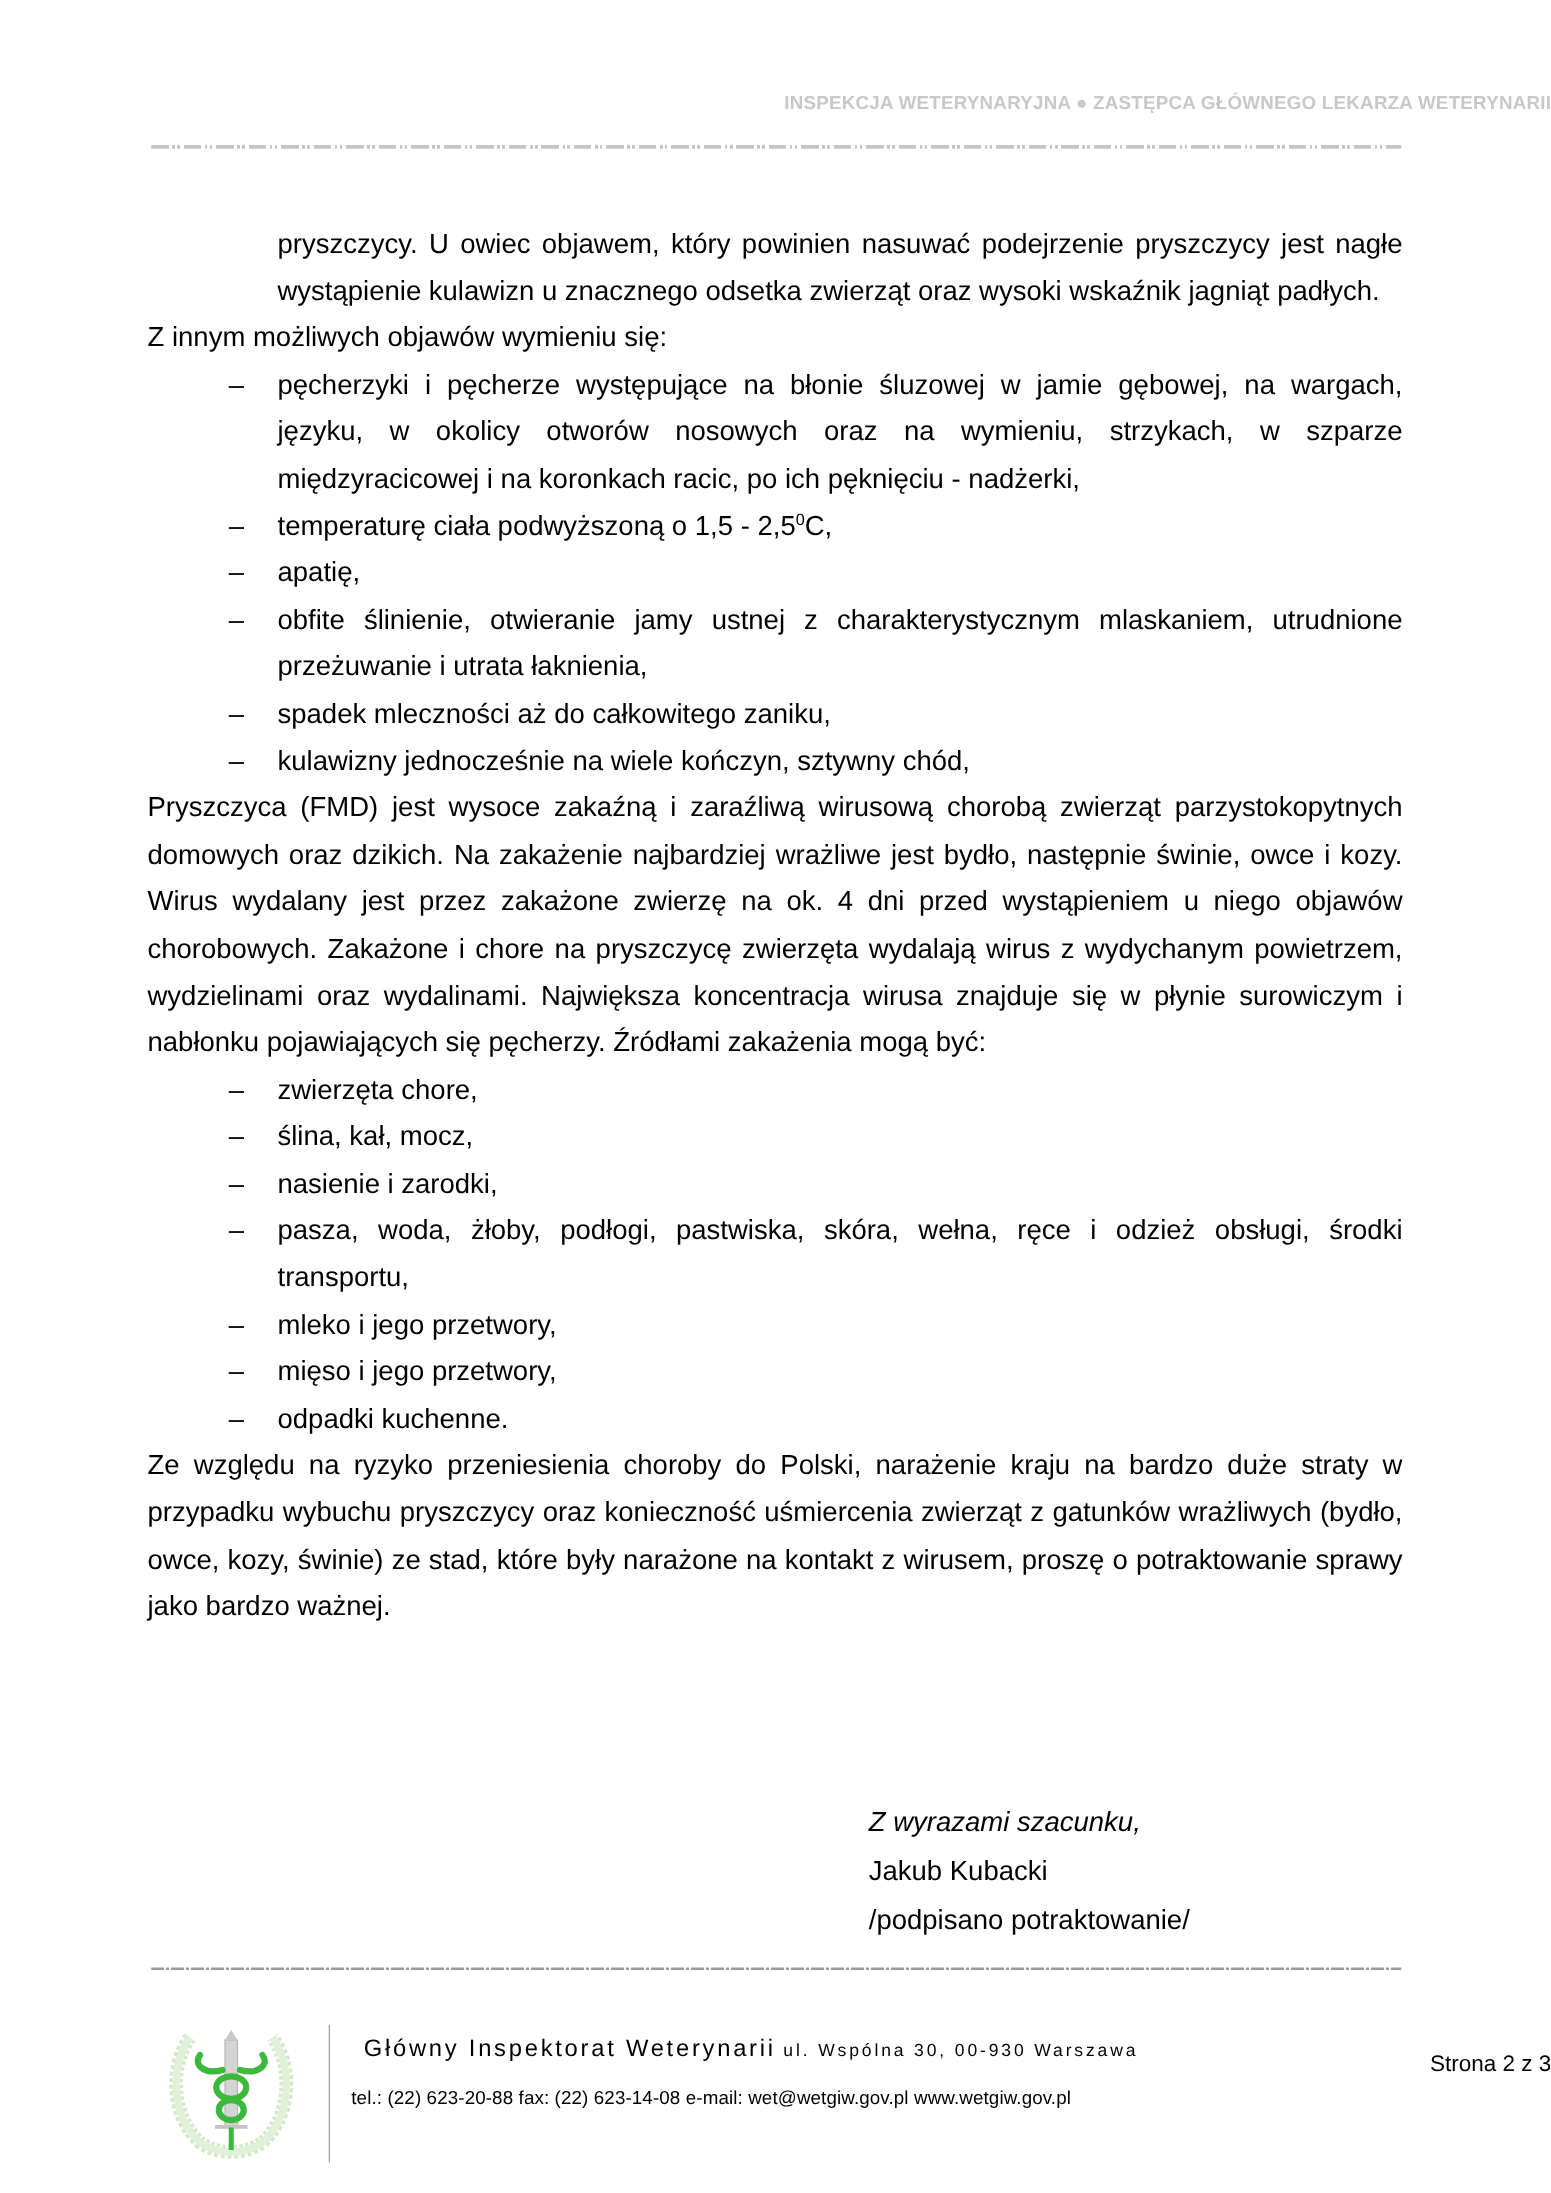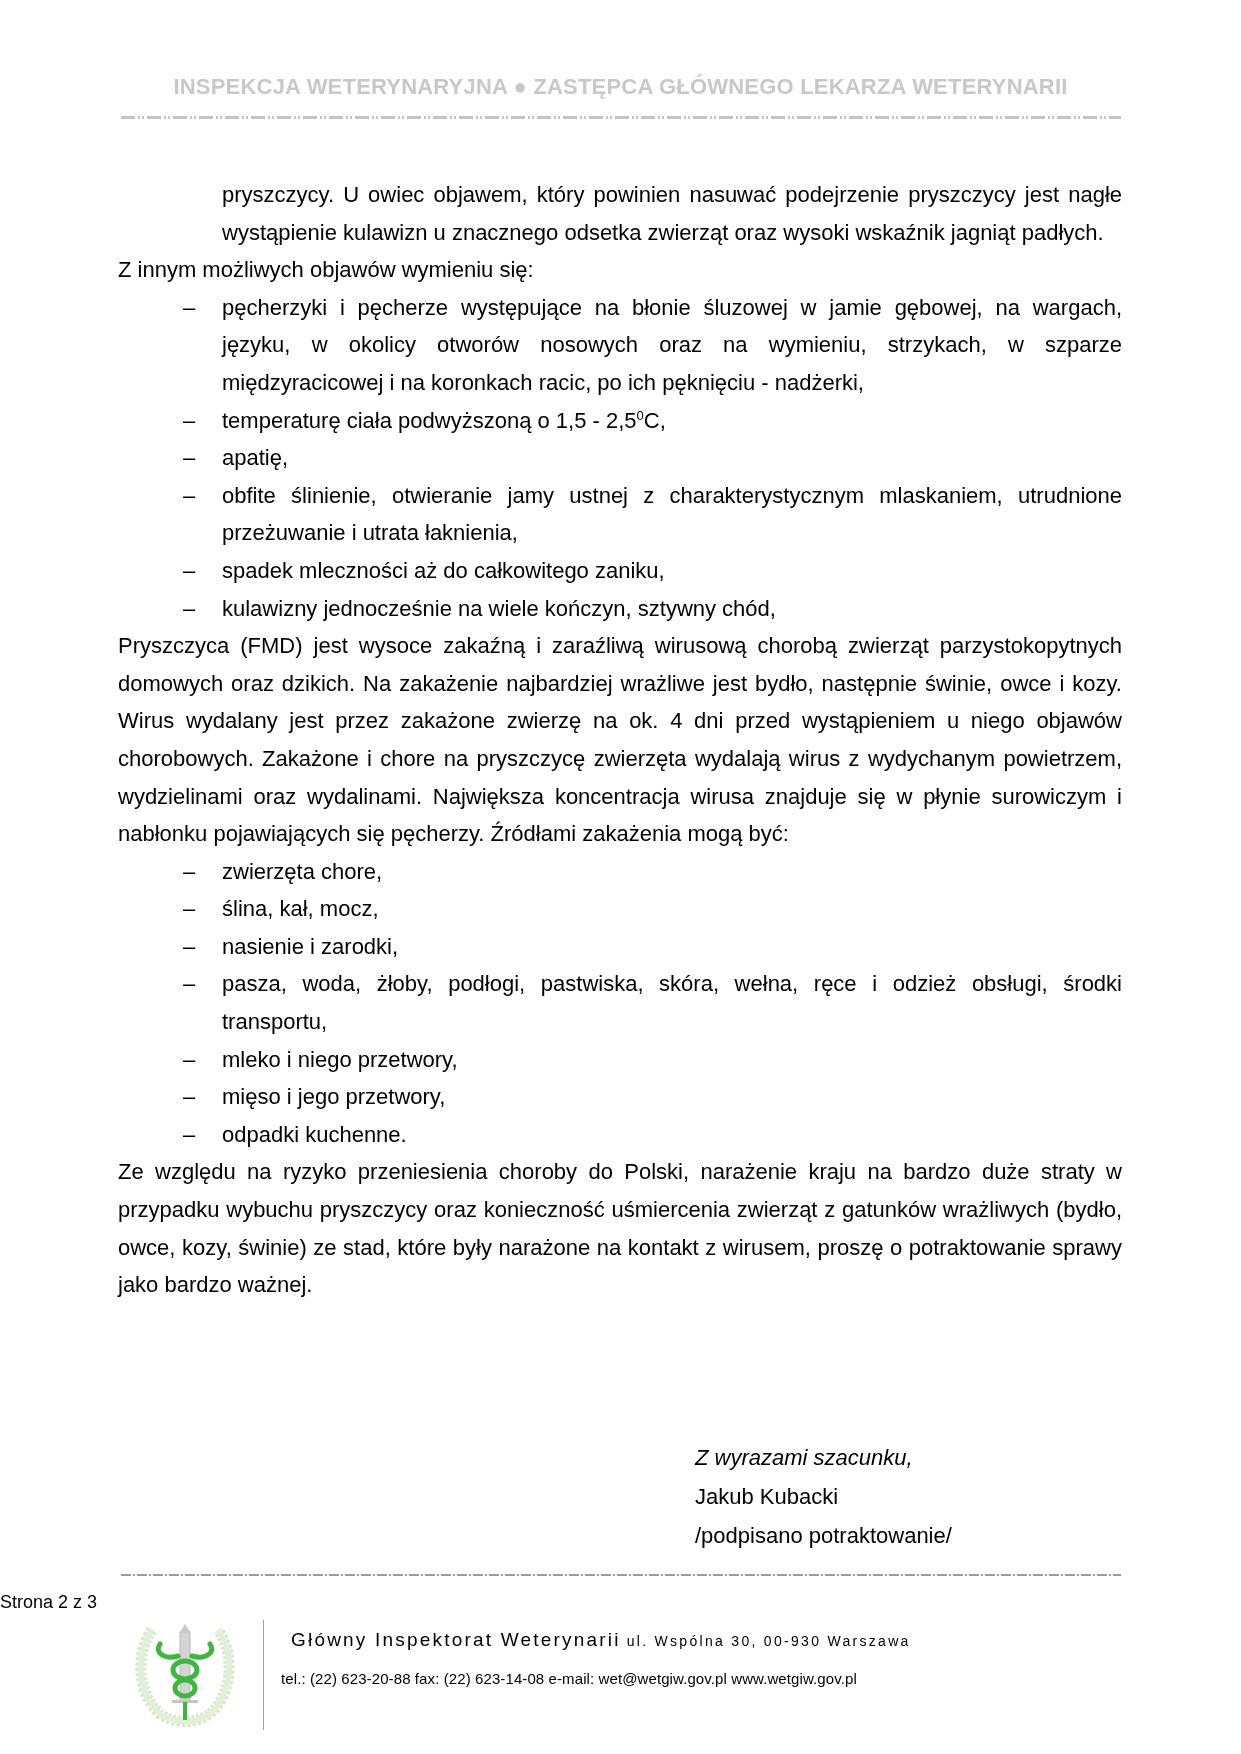--- a/index.html
+++ b/index.html
@@ -1,37 +1,37 @@
 <!DOCTYPE html>
 <html><head>
 <meta charset="utf-8">
 <style>
   html, body { margin: 0; padding: 0; background: #ffffff; }
   body { width: 1241px; height: 1754px; position: relative; overflow: hidden;
          font-family: "Liberation Sans", sans-serif; color: #000; }
-  .header-title { position: absolute; left: 0; width: 1241px; top: 74px; text-align: center;
-         font-family: "Liberation Sans", sans-serif; font-weight: bold; font-size: 22px;
+  .header-title { position: absolute; left: 0; width: 1241px; top: 74px; text-align: right;
+         font-family: "Liberation Sans", sans-serif; font-weight: bold; font-size: 15px;
          color: #c8c8c8; letter-spacing: 0.2px; white-space: nowrap; }
   .dash-rule { position: absolute; left: 121px; width: 1000px; height: 3px;
          background: repeating-linear-gradient(to right, #c4c4c4 0 14px, transparent 14px 17px, #c4c4c4 17px 19px, transparent 19px 21px, #c4c4c4 21px 23px, transparent 23px 26px); }
   .header-rule { top: 116px; }
   .footer-rule { top: 1574px; height: 2px;
          background: repeating-linear-gradient(to right, #9a9a9a 0 10px, transparent 10px 12px, #9a9a9a 12px 14px, transparent 14px 16px); }
   .body-text { position: absolute; left: 118px; width: 1004px; top: 158px;
          font-family: "Liberation Sans", sans-serif; font-size: 22px; line-height: 37.6px; }
   .p { text-align: justify; margin: 0; }
   .indent { padding-left: 104px; margin-top: 18px; }
   .list { list-style: none; margin: 0; padding: 0; }
   .list li { position: relative; padding-left: 104px; text-align: justify; }
   .list li .bullet { position: absolute; left: 65px; top: 0; }
   sup { font-size: 13px; line-height: 0; vertical-align: 8px; }
   .closing { position: absolute; left: 695px; top: 1438px;
          font-family: "Liberation Sans", sans-serif; font-size: 22px; line-height: 39px; }
   .closing .greet { font-style: italic; }
-  .page-number { position: absolute; left: 0; width: 1241px; top: 1592px; text-align: left;
+  .page-number { position: absolute; left: 0; width: 1241px; top: 1641px; text-align: right;
          font-size: 18px; }
   .logo { position: absolute; left: 130px; top: 1622px; width: 110px; height: 110px; }
   .vsep { position: absolute; left: 263px; top: 1620px; width: 1px; height: 110px; background: #a0a0a0; }
   .org-line { position: absolute; left: 291px; top: 1629px; white-space: nowrap; }
   .org-name { font-size: 19px; letter-spacing: 2.2px; }
   .org-addr { font-size: 14px; letter-spacing: 2.3px; margin-left: 6px; }
   .contact-line { position: absolute; left: 281px; top: 1670px; font-size: 15px; white-space: nowrap; letter-spacing: 0.1px; }
 </style>
 </head>
 <body>
@@ -51,21 +51,21 @@
     <li><span class="bullet">–</span><span>obfite ślinienie, otwieranie jamy ustnej z charakterystycznym mlaskaniem, utrudnione przeżuwanie i utrata łaknienia,</span></li>
     <li><span class="bullet">–</span><span>spadek mleczności aż do całkowitego zaniku,</span></li>
     <li><span class="bullet">–</span><span>kulawizny jednocześnie na wiele kończyn, sztywny chód,</span></li>
   </ul>
   <p class="p">Pryszczyca (FMD) jest wysoce zakaźną i zaraźliwą wirusową chorobą zwierząt parzystokopytnych domowych oraz dzikich. Na zakażenie najbardziej wrażliwe jest bydło, następnie świnie, owce i kozy. Wirus wydalany jest przez zakażone zwierzę na ok. 4 dni przed wystąpieniem u niego objawów chorobowych. Zakażone i chore na pryszczycę zwierzęta wydalają wirus z wydychanym powietrzem, wydzielinami oraz wydalinami. Największa koncentracja wirusa znajduje się w płynie surowiczym i nabłonku pojawiających się pęcherzy. Źródłami zakażenia mogą być:</p>
   <ul class="list">
     <li><span class="bullet">–</span><span>zwierzęta chore,</span></li>
     <li><span class="bullet">–</span><span>ślina, kał, mocz,</span></li>
     <li><span class="bullet">–</span><span>nasienie i zarodki,</span></li>
     <li><span class="bullet">–</span><span>pasza, woda, żłoby, podłogi, pastwiska, skóra, wełna, ręce i odzież obsługi, środki transportu,</span></li>
-    <li><span class="bullet">–</span><span>mleko i niego przetwory,</span></li>
+    <li><span class="bullet">–</span><span>mleko i jego przetwory,</span></li>
     <li><span class="bullet">–</span><span>mięso i jego przetwory,</span></li>
     <li><span class="bullet">–</span><span>odpadki kuchenne.</span></li>
   </ul>
   <p class="p">Ze względu na ryzyko przeniesienia choroby do Polski, narażenie kraju na bardzo duże straty w przypadku wybuchu pryszczycy oraz konieczność uśmiercenia zwierząt z gatunków wrażliwych (bydło, owce, kozy, świnie) ze stad, które były narażone na kontakt z wirusem, proszę o potraktowanie sprawy jako bardzo ważnej.</p>
 </div>
 
 <div class="closing">
   <div class="greet">Z wyrazami szacunku,</div>
   <div>Jakub Kubacki</div>
   <div>/podpisano potraktowanie/</div>

